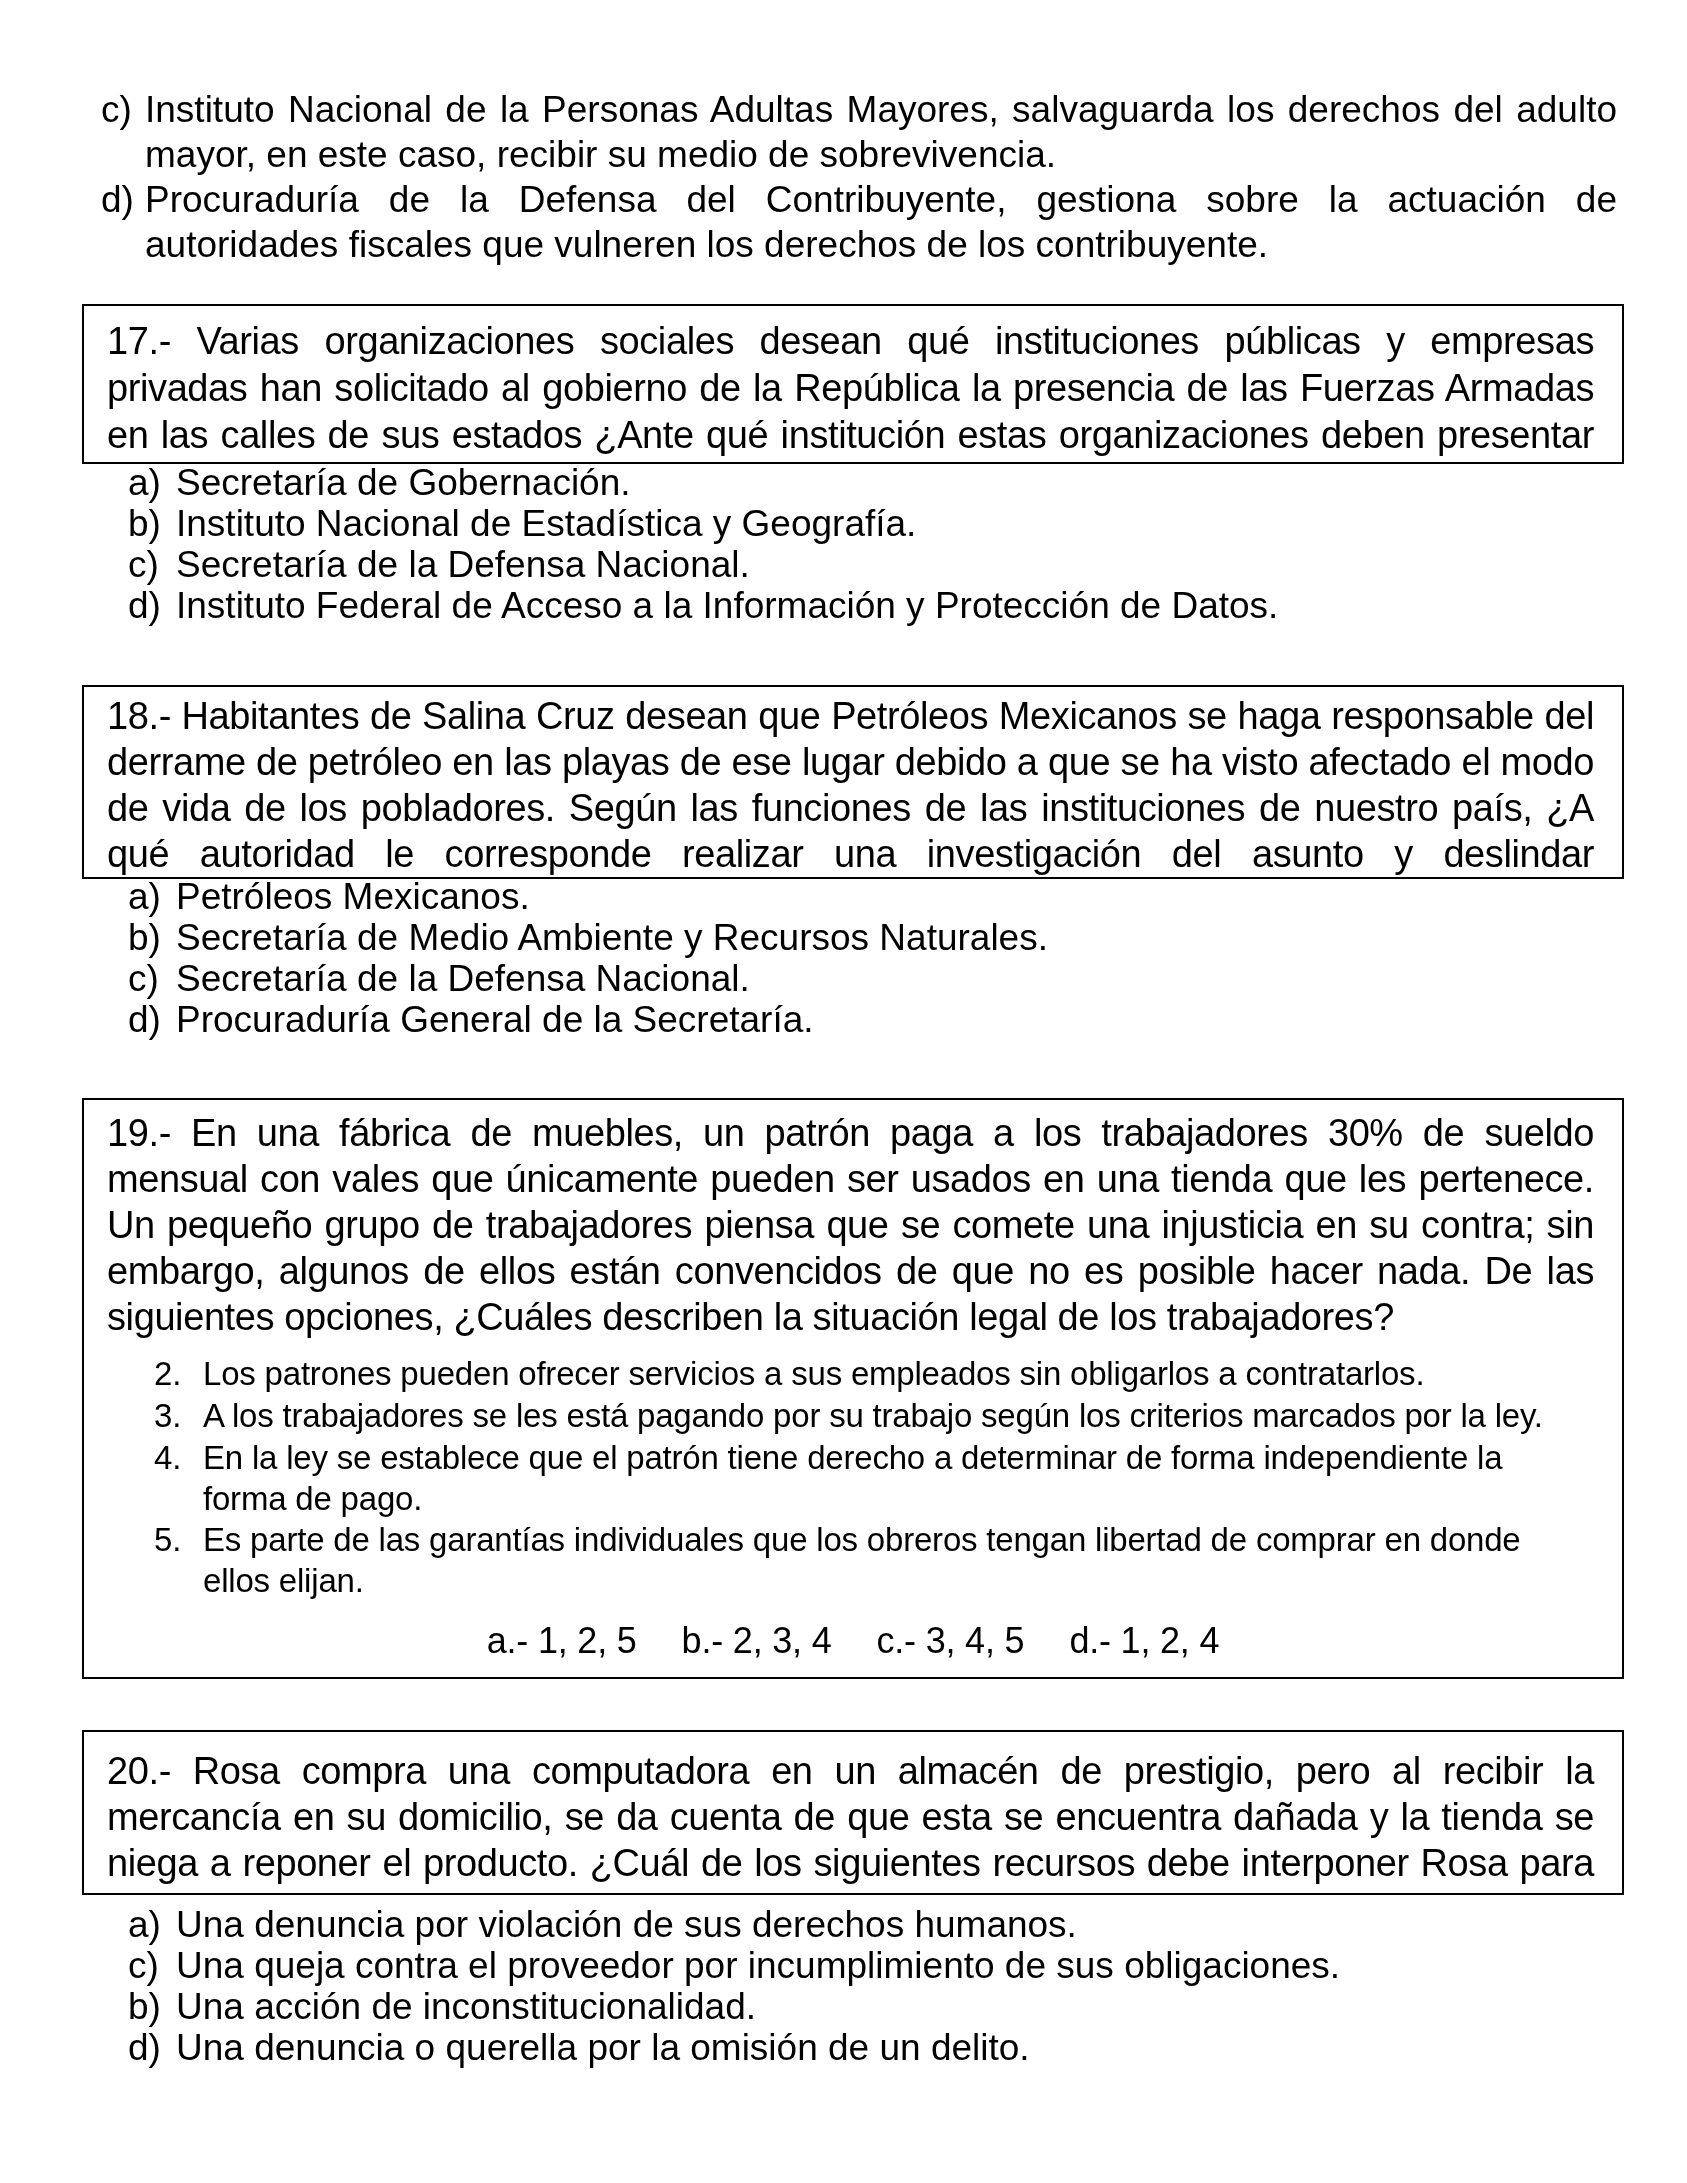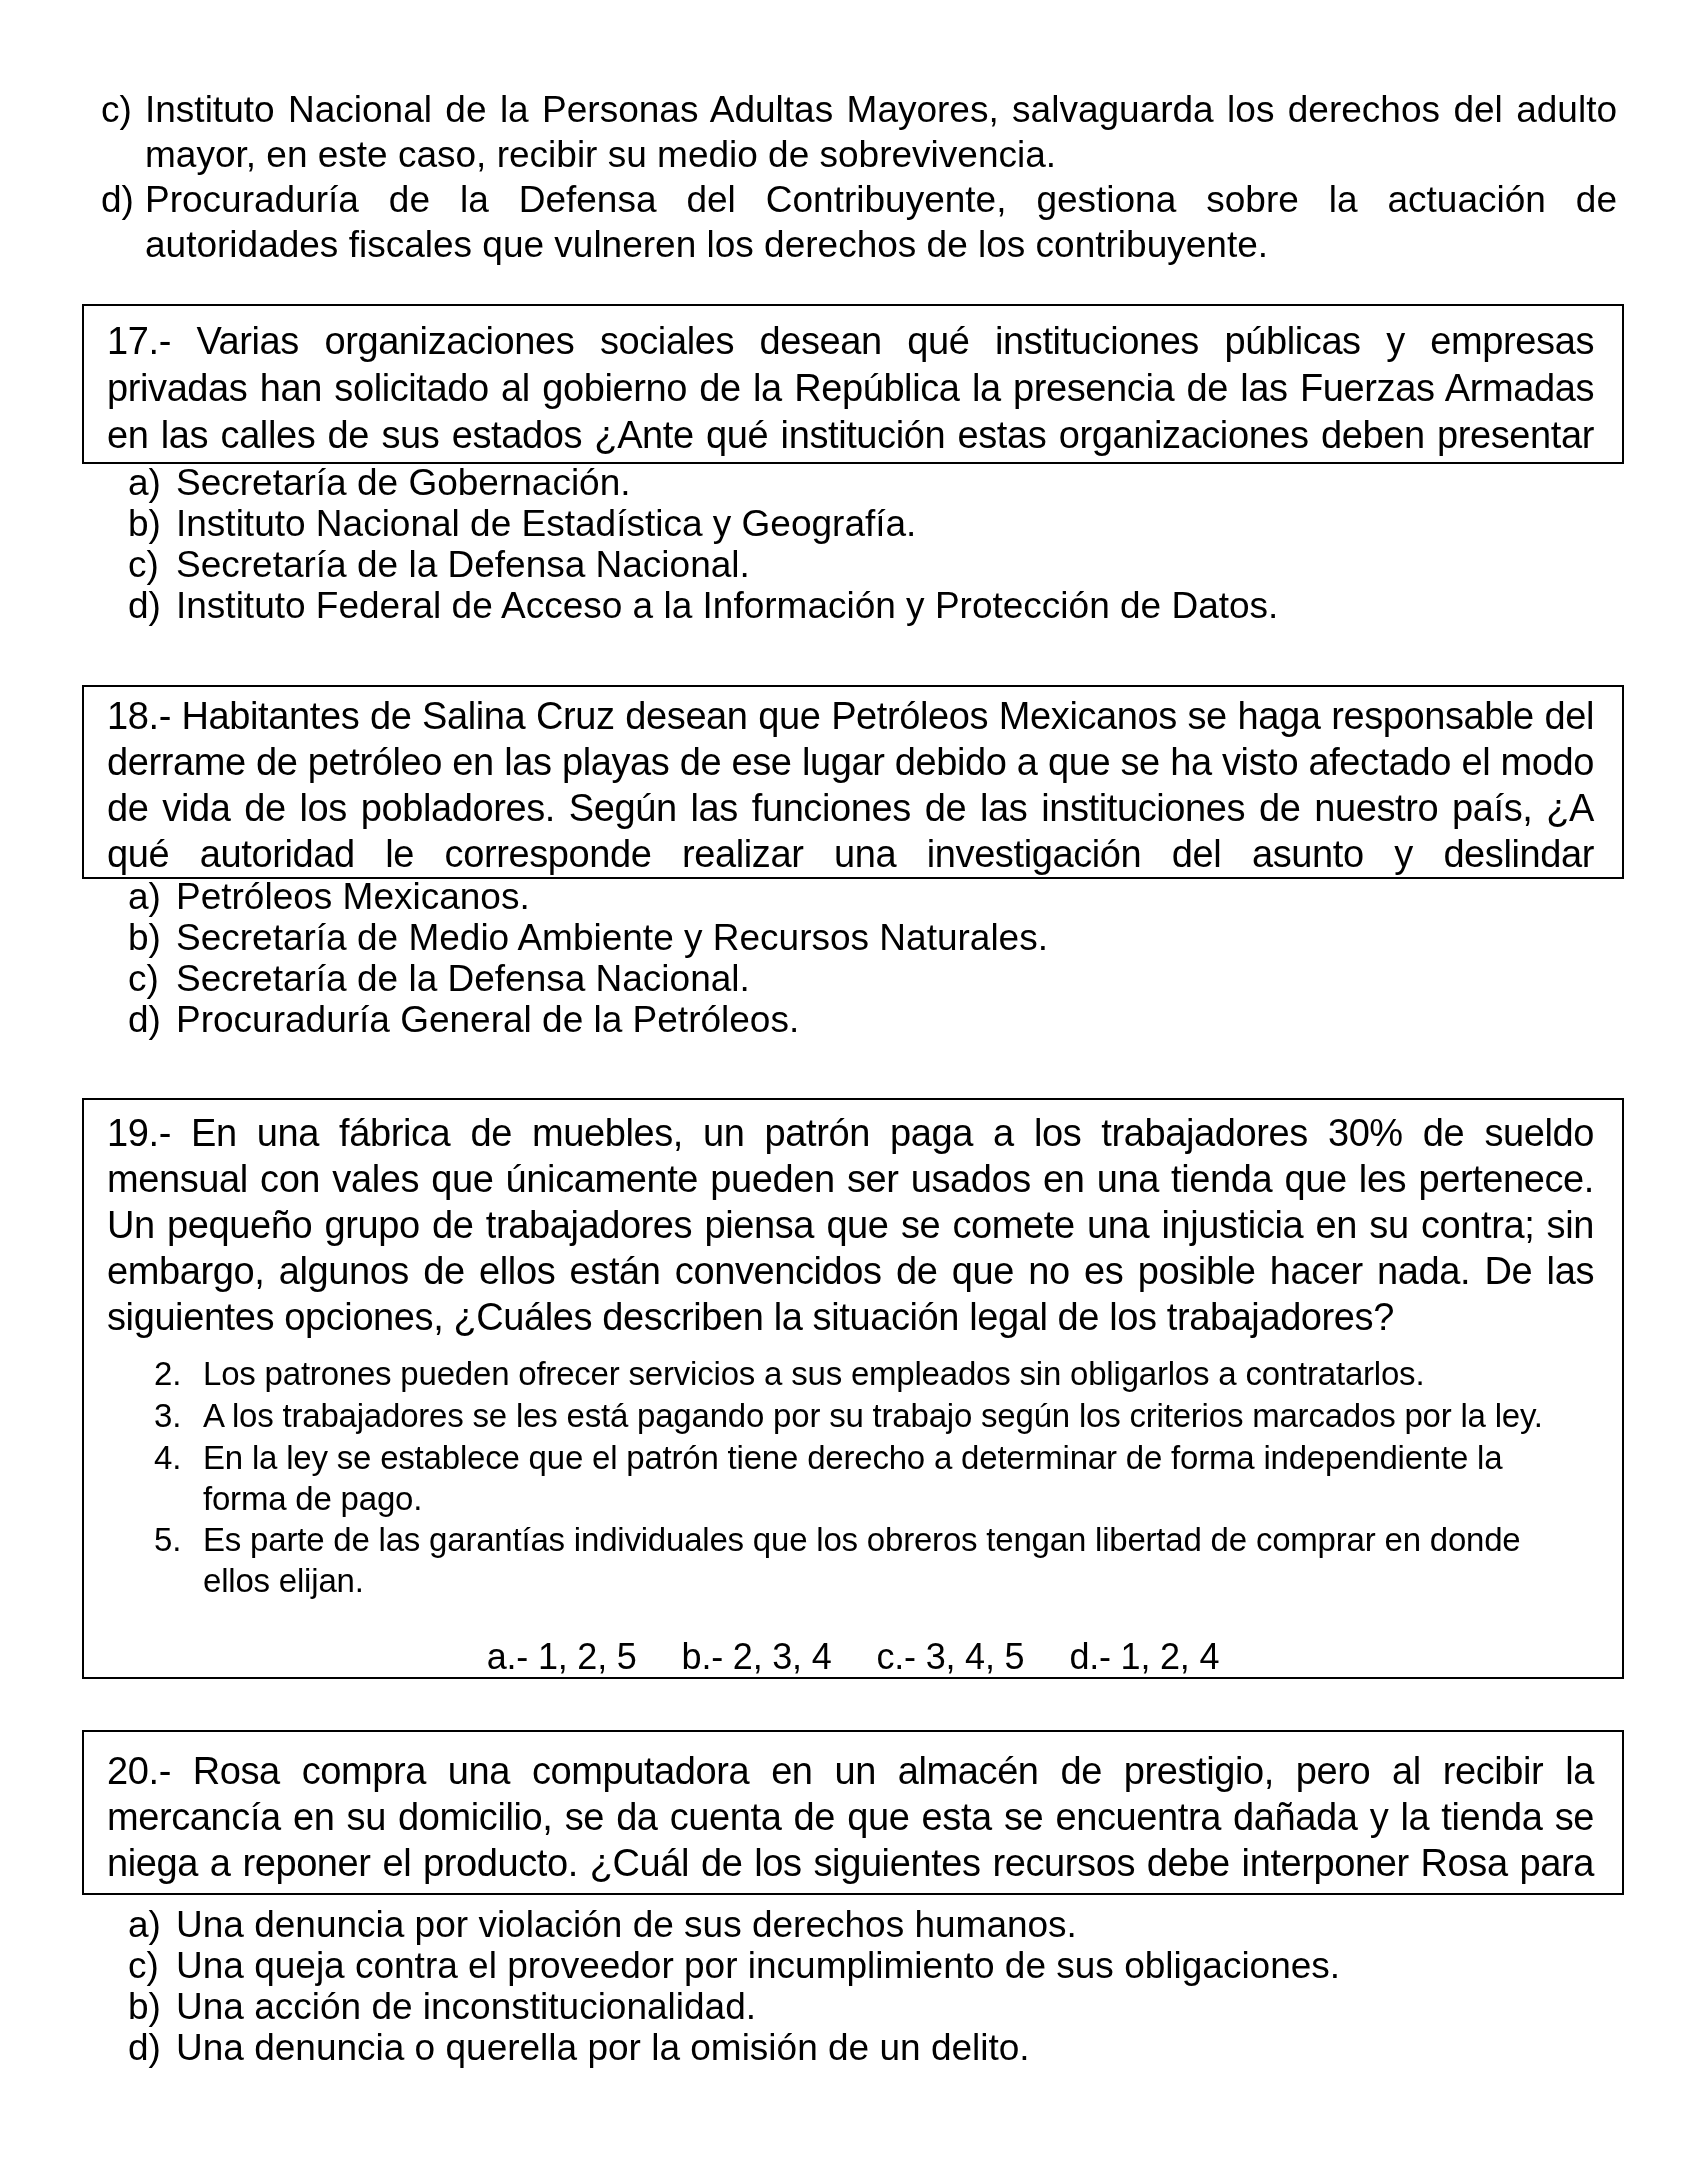--- a/index.html
+++ b/index.html
@@ -48,21 +48,21 @@
   
   .statements {
     margin:13px 0 0 0; padding:0 0 0 47px; list-style:none;
     font-size:33px; line-height:41px; letter-spacing:-0.2px;
   }
   .statements .st { padding-left:49px; text-indent:-49px; margin-bottom:0.8px; }
   .statements .m { display:inline-block; width:49px; text-indent:0; }
 
   
   .answer-row {
-    position:absolute; top:536px; left:0; width:100%;
+    position:absolute; top:520px; left:0; width:100%;
     display:flex; justify-content:center; gap:45px;
     font-size:36px; line-height:41px; letter-spacing:-0.2px;
   }
 </style>
 </head>
 <body>
 
 <div class="page">
 
   <div class="intro">
@@ -80,21 +80,21 @@
     <div class="opt"><span class="m">d)</span><span>Instituto Federal de Acceso a la Información y Protección de Datos.</span></div>
   </div>
 
   <div class="qbox box18">
     <p>18.- Habitantes de Salina Cruz desean que Petróleos Mexicanos se haga responsable del derrame de petróleo en las playas de ese lugar debido a que se ha visto afectado el modo de vida de los pobladores. Según las funciones de las instituciones de nuestro país, ¿A qué autoridad le corresponde realizar una investigación del asunto y deslindar responsabilidades?</p>
   </div>
   <div class="opts opts18">
     <div class="opt"><span class="m">a)</span><span>Petróleos Mexicanos.</span></div>
     <div class="opt"><span class="m">b)</span><span>Secretaría de Medio Ambiente y Recursos Naturales.</span></div>
     <div class="opt"><span class="m">c)</span><span>Secretaría de la Defensa Nacional.</span></div>
-    <div class="opt"><span class="m">d)</span><span>Procuraduría General de la Petróleos.</span></div>
+    <div class="opt"><span class="m">d)</span><span>Procuraduría General de la Secretaría.</span></div>
   </div>
 
   <div class="qbox box19">
     <p>19.- En una fábrica de muebles, un patrón paga a los trabajadores 30%  de sueldo mensual con vales que únicamente pueden ser usados en una tienda que les pertenece. Un pequeño grupo de trabajadores piensa que se comete una injusticia en su contra; sin embargo, algunos de ellos están convencidos de que no es posible hacer nada. De las siguientes opciones, ¿Cuáles describen la situación legal de los trabajadores?</p>
     <ol class="statements">
       <li class="st"><span class="m">2.</span><span>Los patrones pueden ofrecer servicios a sus empleados sin obligarlos a contratarlos.</span></li>
       <li class="st"><span class="m">3.</span><span>A los trabajadores se les está pagando por su trabajo según los criterios marcados por la ley.</span></li>
       <li class="st"><span class="m">4.</span><span>En la ley se establece que el patrón tiene derecho a determinar de forma independiente la forma de pago.</span></li>
       <li class="st"><span class="m">5.</span><span>Es parte de las garantías individuales que los obreros tengan libertad de comprar en donde ellos elijan.</span></li>
     </ol>

